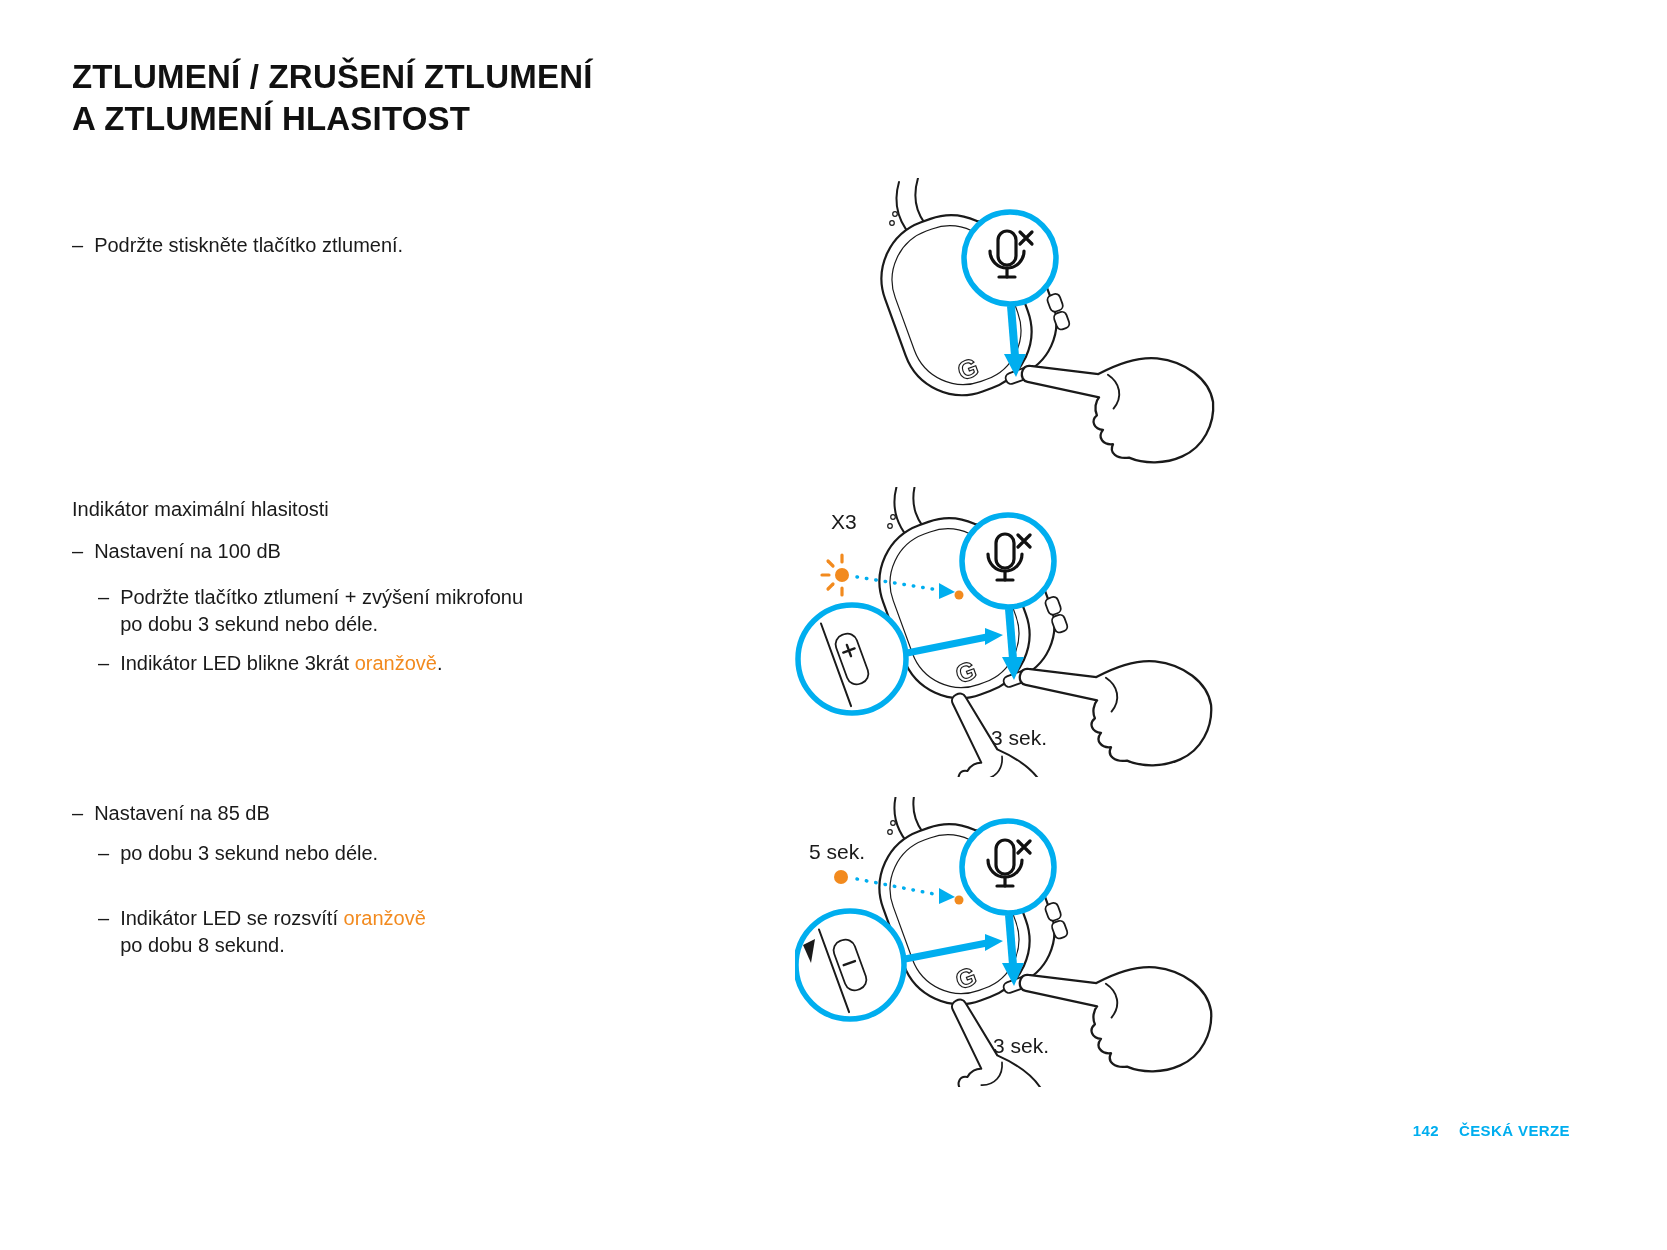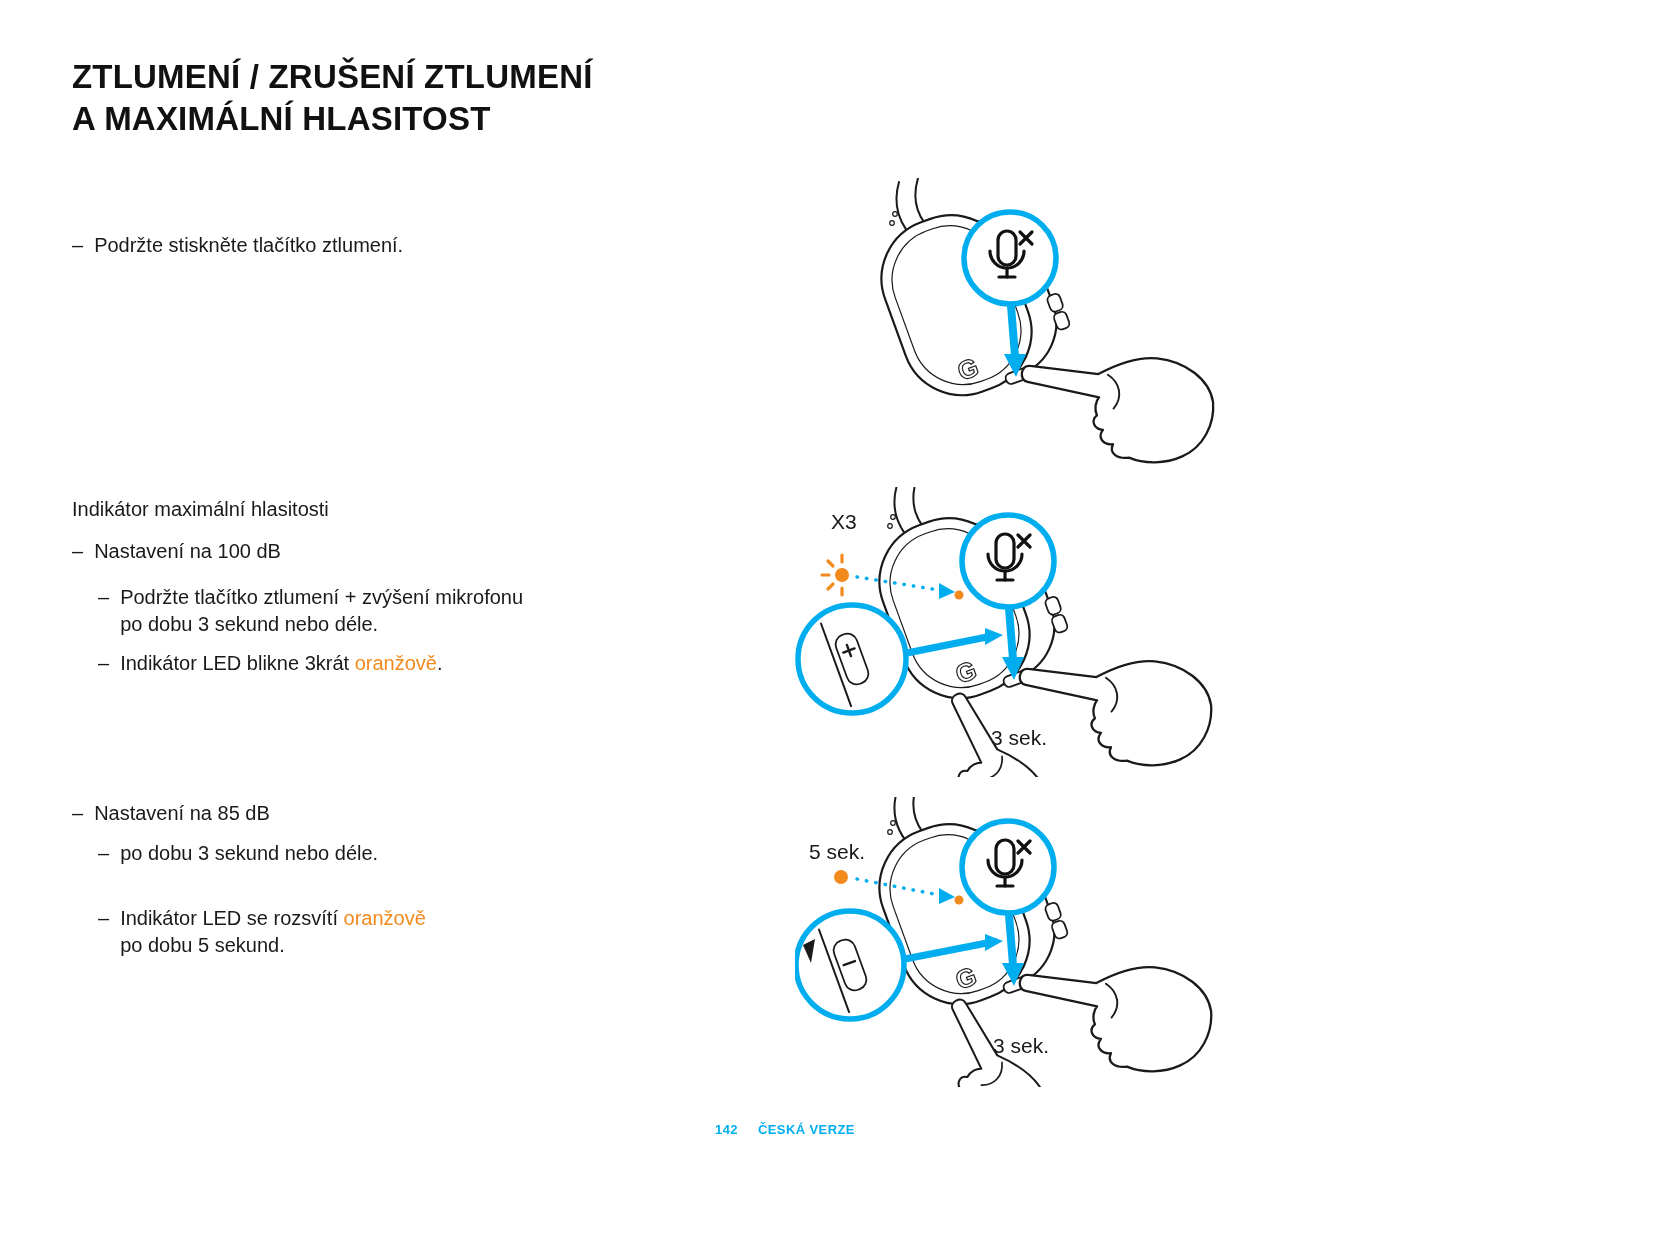--- a/index.html
+++ b/index.html
@@ -13,22 +13,22 @@
     position:absolute; left:72px; top:56px; margin:0;
     font-size:33px; font-weight:700; line-height:1.28; letter-spacing:0.2px; color:#111;
   }
   .title .tl { display:block; }
   .txt { position:absolute; font-size:20px; line-height:1.35; }
   .bullet { position:absolute; display:flex; gap:11px; font-size:20px; line-height:1.35; }
   .marker { flex:0 0 auto; }
   .line { display:block; }
   .orange { color:var(--orange,#F28A1E); }
   .footer {
-    position:absolute; left:0; top:1122px; width:1570px; text-align:center;
-    color:var(--blue,#00AEEF); font-weight:700; font-size:13px; letter-spacing:0.4px;
+    position:absolute; left:0; top:1122px; width:1570px; text-align:right;
+    color:var(--blue,#00AEEF); font-weight:700; font-size:15px; letter-spacing:0.4px;
   }
   .footer .pageno { margin-right:20px; }
   .fig { position:absolute; display:block; }
   
   .ln     { fill:none; stroke:var(--ink); stroke-width:2; stroke-linecap:round; }
   .thin   { fill:none; stroke:var(--ink); stroke-width:1.2; }
   .shape  { fill:#fff; stroke:var(--ink); stroke-width:2.2; }
   .shape2 { fill:#fff; stroke:var(--ink); stroke-width:1.8; }
   .badge  { fill:#fff; stroke:var(--blue); stroke-width:5.5; }
   .mag    { fill:#fff; stroke:var(--blue); stroke-width:5.5; }
@@ -95,21 +95,21 @@
           <polygon class="bfill" points="149,176 171,176 161,199"></polygon>
         </g>
 
         <use href="#hand" transform="translate(172,196) rotate(10) scale(0.95)"></use>
       </g>
     </defs>
   </svg>
 
   <h1 class="title">
     <span class="tl">ZTLUMENÍ / ZRUŠENÍ ZTLUMENÍ</span>
-    <span class="tl">A MAXIMÁLNÍ HLASITOST</span>
+    <span class="tl">A ZTLUMENÍ HLASITOST</span>
   </h1>
 
   <div class="bullet" style="left:72px;top:232px">
     <span class="marker">–</span>
     <span>Podržte stiskněte tlačítko ztlumení.</span>
   </div>
 
   <div class="txt" style="left:72px;top:496px">Indikátor maximální hlasitosti</div>
 
   <div class="bullet" style="left:72px;top:538px">
@@ -139,21 +139,21 @@
     <span class="marker">–</span>
     <span>
       <span class="line">po dobu 3 sekund nebo déle.</span>
     </span>
   </div>
 
   <div class="bullet" style="left:98px;top:905px">
     <span class="marker">–</span>
     <span>
       <span class="line"><span>Indikátor LED se rozsvítí </span><span class="orange">oranžově</span></span>
-      <span class="line">po dobu 5 sekund.</span>
+      <span class="line">po dobu 8 sekund.</span>
     </span>
   </div>
 
   <svg class="fig" style="left:855px;top:178px" width="380" height="300" viewBox="0 0 380 300">
     <use href="#headset-ensemble"></use>
   </svg>
 
   <svg class="fig" style="left:795px;top:487px" width="430" height="290" viewBox="0 0 430 290">
     <use href="#headset-ensemble" transform="translate(58,-6)"></use>
     <text class="lbl" x="36" y="42">X3</text>

